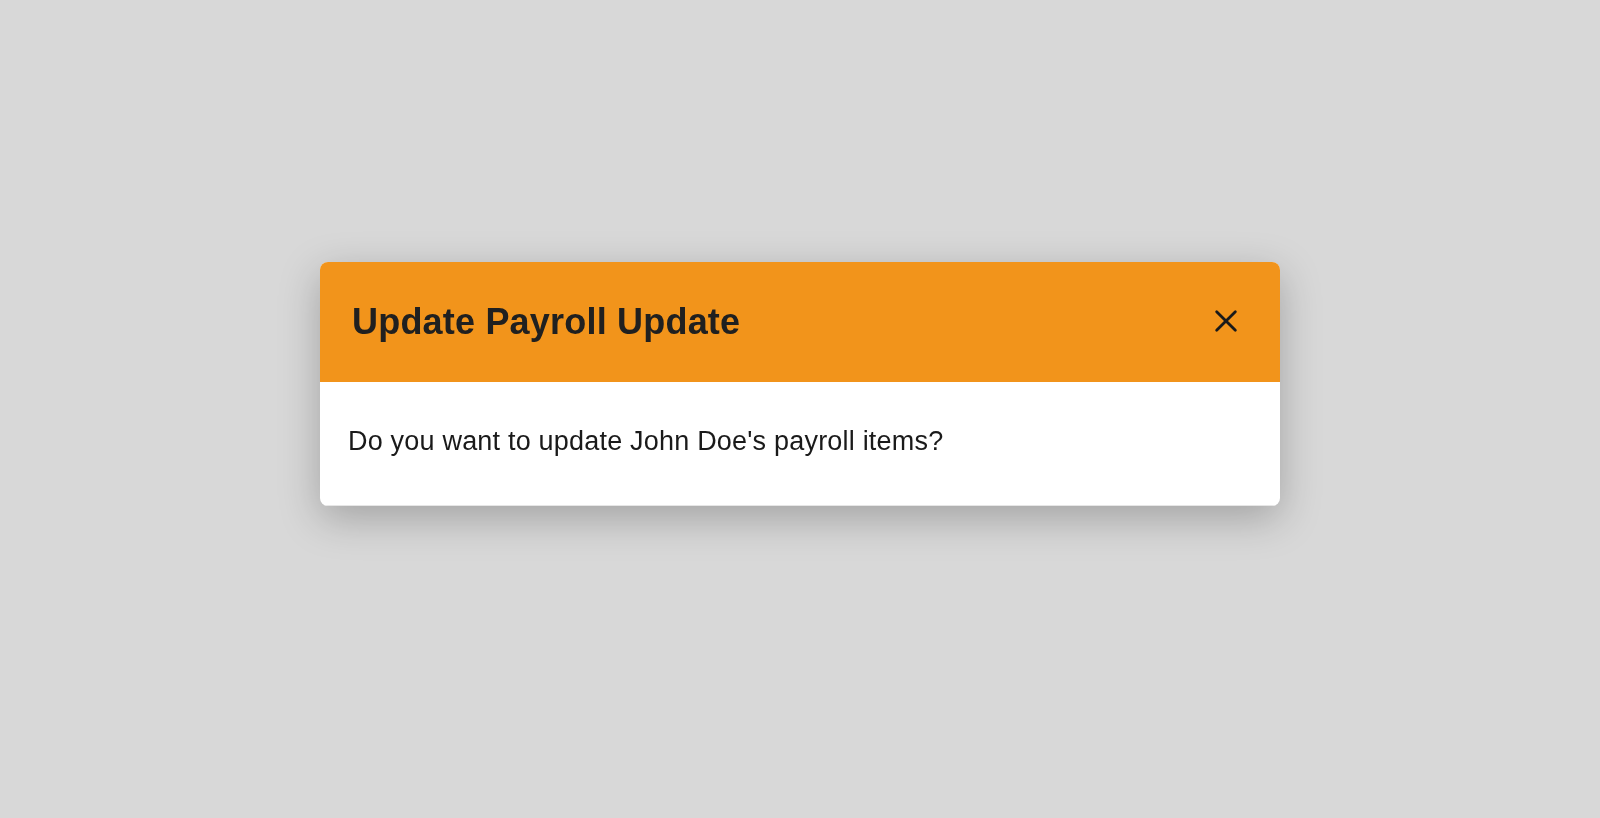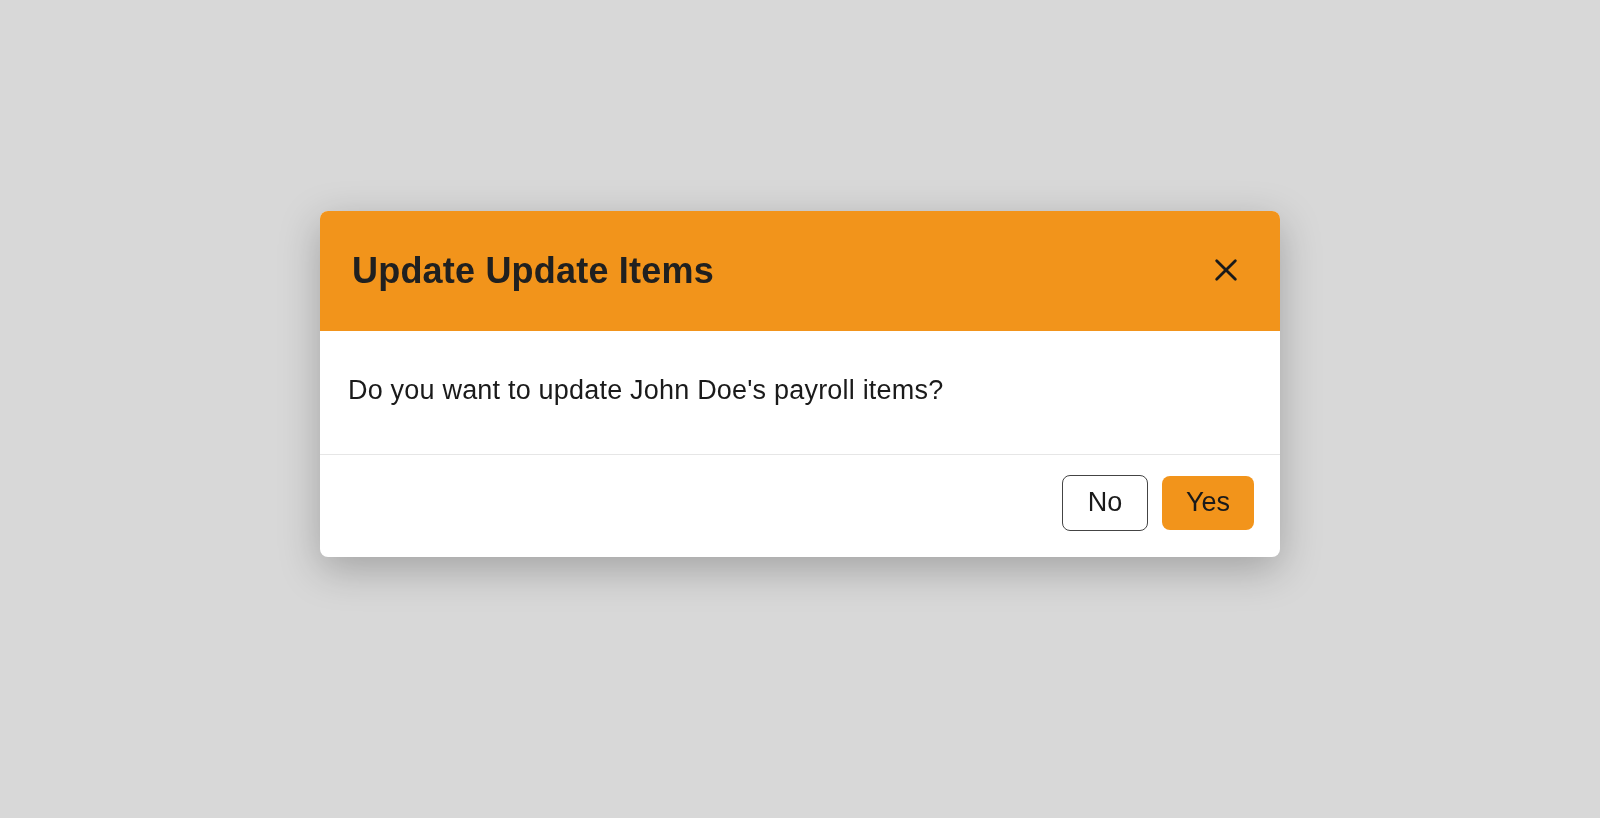--- a/index.html
+++ b/index.html
@@ -102,30 +102,26 @@
       border: none;
       color: #1a1a1a;
       min-width: 90px;
     }
   </style>
 </head>
 <body>
 
 <div class="dialog">
   <div class="dialog-header">
-    <h1 class="dialog-title">Update Update Items</h1>
+    <h1 class="dialog-title">Update Payroll Update</h1>
     <button class="close-button">
       <span>
         <svg viewBox="0 0 24 24" fill="none" stroke="#1a1a1a" stroke-width="2.4" stroke-linecap="round">
           <line x1="4" y1="4" x2="20" y2="20"></line>
           <line x1="20" y1="4" x2="4" y2="20"></line>
         </svg>
       </span>
     </button>
   </div>
   <div class="dialog-body">
     <p class="dialog-message">Do you want to update John Doe's payroll items?</p>
   </div>
-  <div class="dialog-footer">
-    <button class="btn btn-no">No</button>
-    <button class="btn btn-yes">Yes</button>
-  </div>
 </div>
 
 </body></html>

